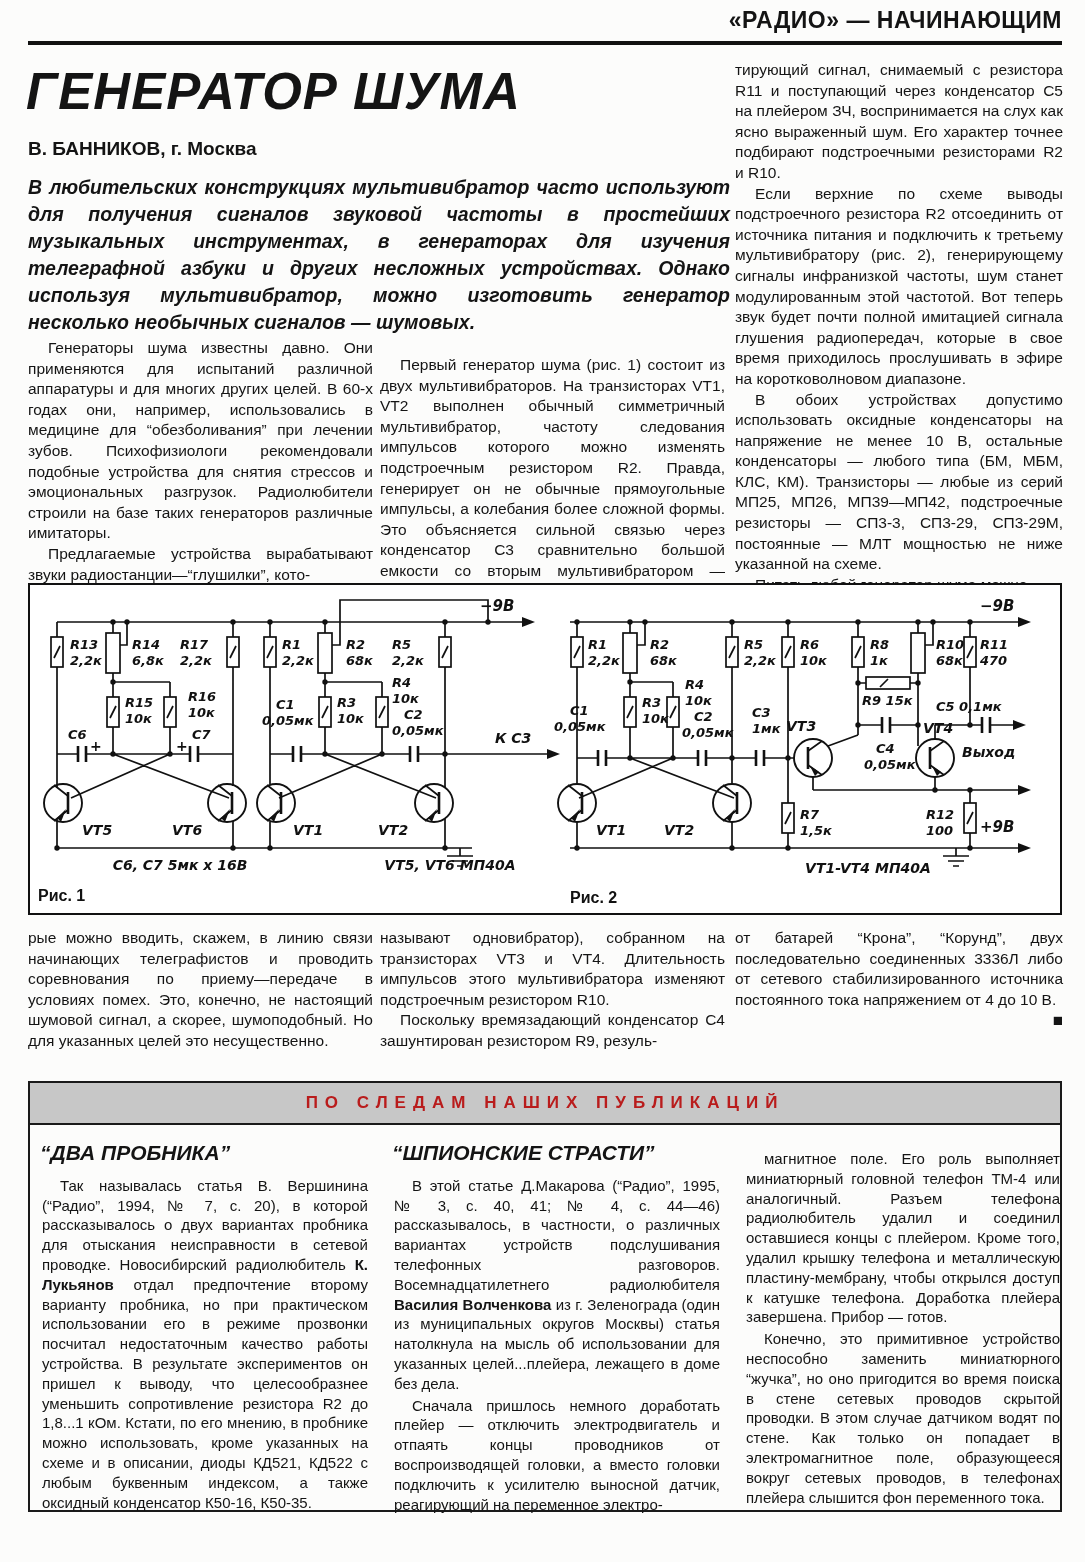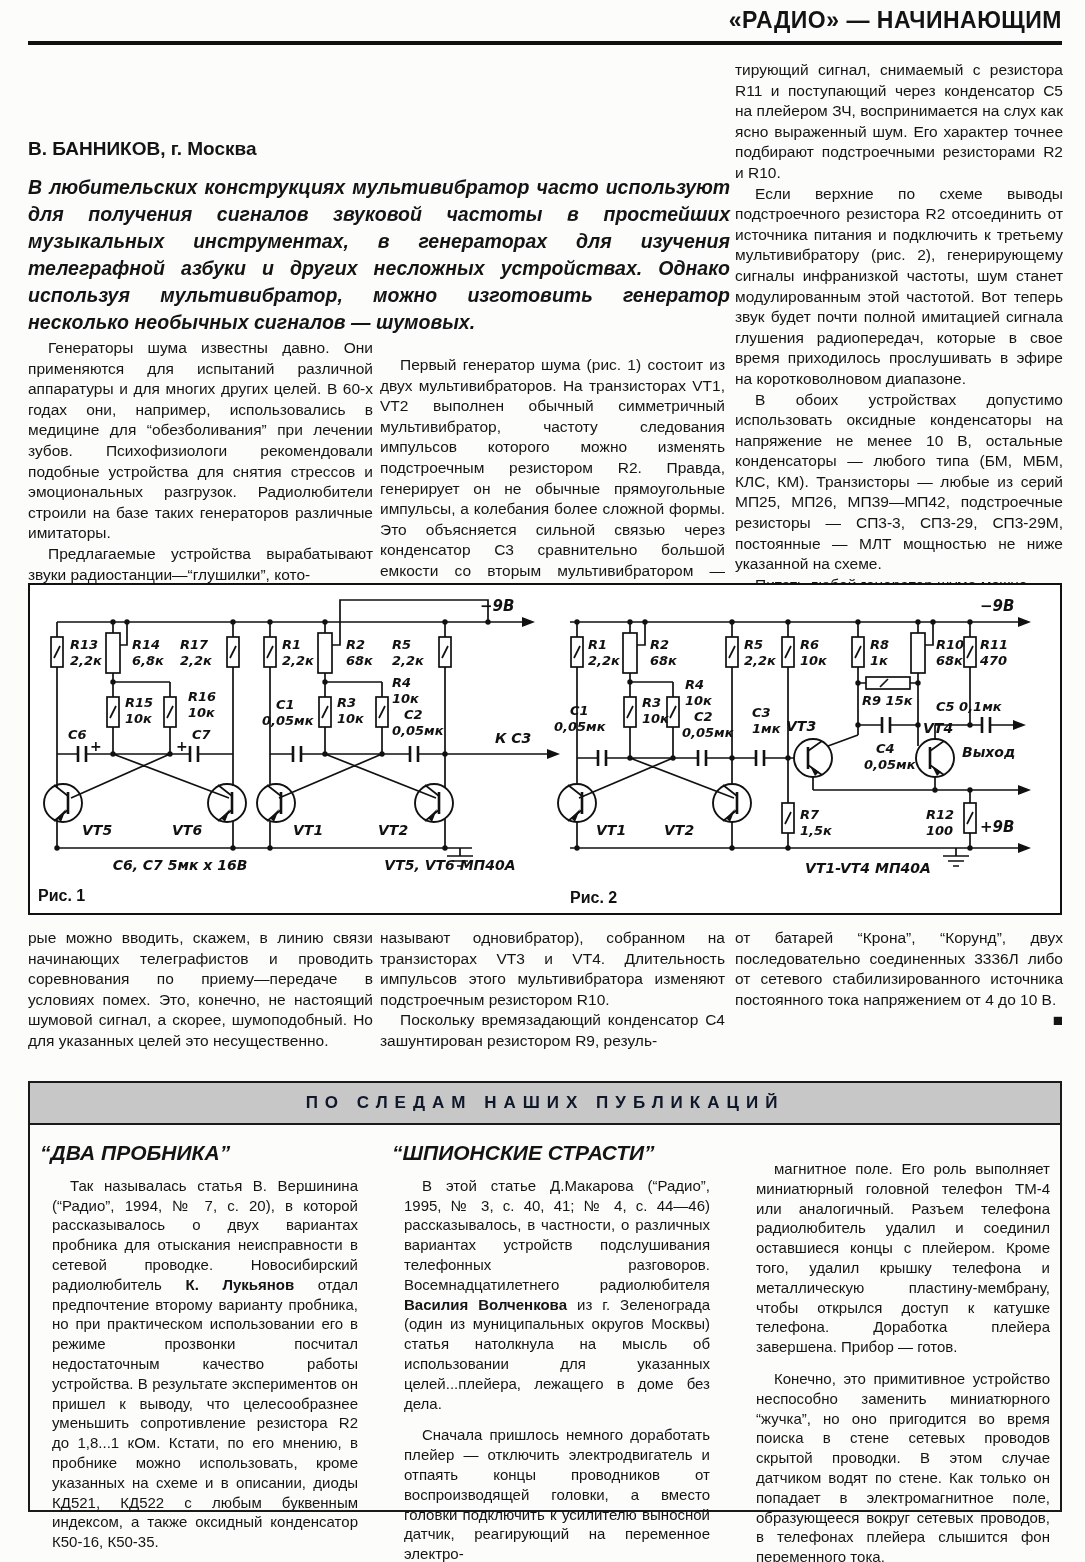--- a/index.html
+++ b/index.html
@@ -14,25 +14,25 @@
   .lead{position:absolute;left:28px;top:174px;width:702px;font-size:19.5px;line-height:27px;
         font-weight:bold;font-style:italic;text-align:justify;}
   .col{position:absolute;font-size:15.5px;line-height:20.6px;text-align:justify;}
   .col p{margin:0;text-indent:20px;}
   .col p.noind{text-indent:0;}
   .figure{position:absolute;left:28px;top:583px;width:1034px;height:332px;
           border:2px solid #111;box-sizing:border-box;background:#fff;}
   .figure svg{display:block;}
   .band{position:absolute;left:28px;top:1081px;width:1034px;height:44px;background:#c7c7c7;
         border:2px solid #1a1a1a;box-sizing:border-box;display:flex;align-items:center;
-        justify-content:center;font-weight:bold;font-size:17px;letter-spacing:7px;color:#0f172a;}
+        justify-content:center;font-weight:bold;font-size:17px;letter-spacing:7px;color:#b91c1c;}
   .secbox{position:absolute;left:28px;top:1125px;width:1034px;height:387px;
           border:2px solid #1a1a1a;border-top:none;box-sizing:border-box;}
   .seccol{position:absolute;font-size:15px;line-height:19.8px;text-align:justify;}
-  .seccol p{margin:12px;text-indent:18px;}
+  .seccol p{margin:2px;text-indent:18px;}
   .sec-h{font-size:21px;font-weight:bold;font-style:italic;margin:0 0 13px;text-align:left;}
   .endmark{text-align:right;font-size:17px;line-height:22px;margin-top:4px;text-indent:0;}
   .footer{position:absolute;right:23px;top:1591px;display:flex;align-items:baseline;gap:22px;}
   .footer .j{font-size:15px;}
   .footer .n{font-size:28px;font-weight:bold;}
   
   .w{stroke:#111;stroke-width:1.7;fill:none;}
   .p2{stroke:#111;stroke-width:2.6;fill:none;}
   .tc{fill:none;stroke:#111;stroke-width:1.9;}
   .rs{fill:#fff;stroke:#111;stroke-width:1.7;}
@@ -45,20 +45,21 @@
   .cap{font:bold 16px "Liberation Sans",sans-serif;fill:#111;}
 </style>
 </head>
 <body>
 
 <div class="page">
 
   <div class="rubric">«РАДИО» — НАЧИНАЮЩИМ</div>
   <div class="hdr-rule"></div>
 
+  <div class="title">ГЕНЕРАТОР ШУМА</div>
   <div class="author">В. БАННИКОВ, г. Москва</div>
   <div class="lead">В любительских конструкциях мультивибратор часто используют для получения сигналов звуковой частоты в простейших музыкальных инструментах, в генераторах для изучения телеграфной азбуки и других несложных устройствах. Однако используя мультивибратор, можно изготовить генератор несколько необычных сигналов — шумовых.</div>
 
   <div class="col" style="left:28px;top:338px;width:345px;height:243px;">
     <p>Генераторы шума известны давно. Они применяются для испытаний различной аппаратуры и для многих других целей. В 60-х годах они, например, использовались в медицине для “обезболивания” при лечении зубов. Психофизиологи рекомендовали подобные устройства для снятия стрессов и эмоциональных разгрузок. Радиолюбители строили на базе таких генераторов различные имитаторы.</p>
     <p>Предлагаемые устройства вырабатывают звуки радиостанции—“глушилки”, кото-</p>
   </div>
   <div class="col" style="left:380px;top:338px;width:345px;height:243px;margin-top:17px;">
     <p>Первый генератор шума (рис. 1) состоит из двух мультивибраторов. На транзисторах VT1, VT2 выполнен обычный симметричный мультивибратор, частоту следования импульсов которого можно изменять подстроечным резистором R2. Правда, генерирует он не обычные прямоугольные импульсы, а колебания более сложной формы. Это объясняется сильной связью через конденсатор С3 сравнительно большой емкости со вторым мультивибратором — ждущим (его</p>
   </div>

